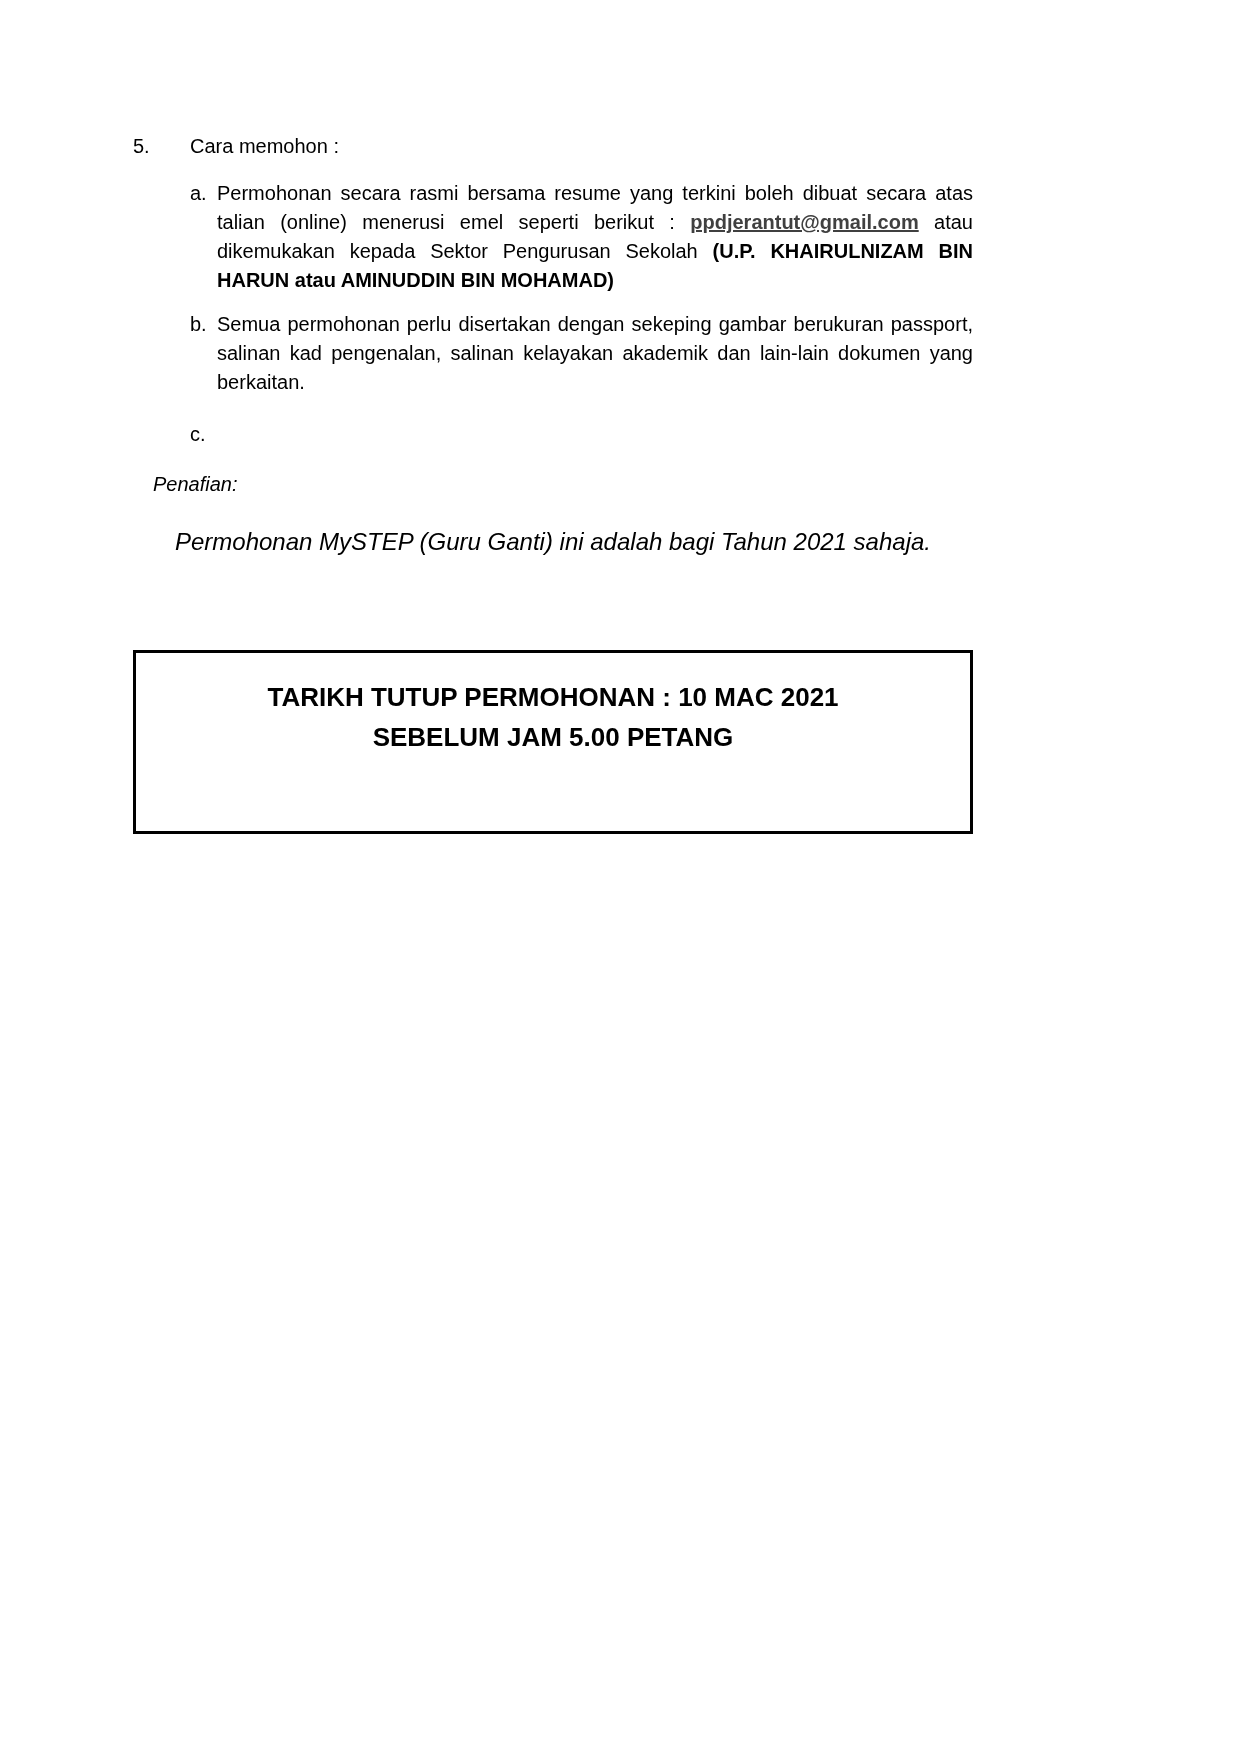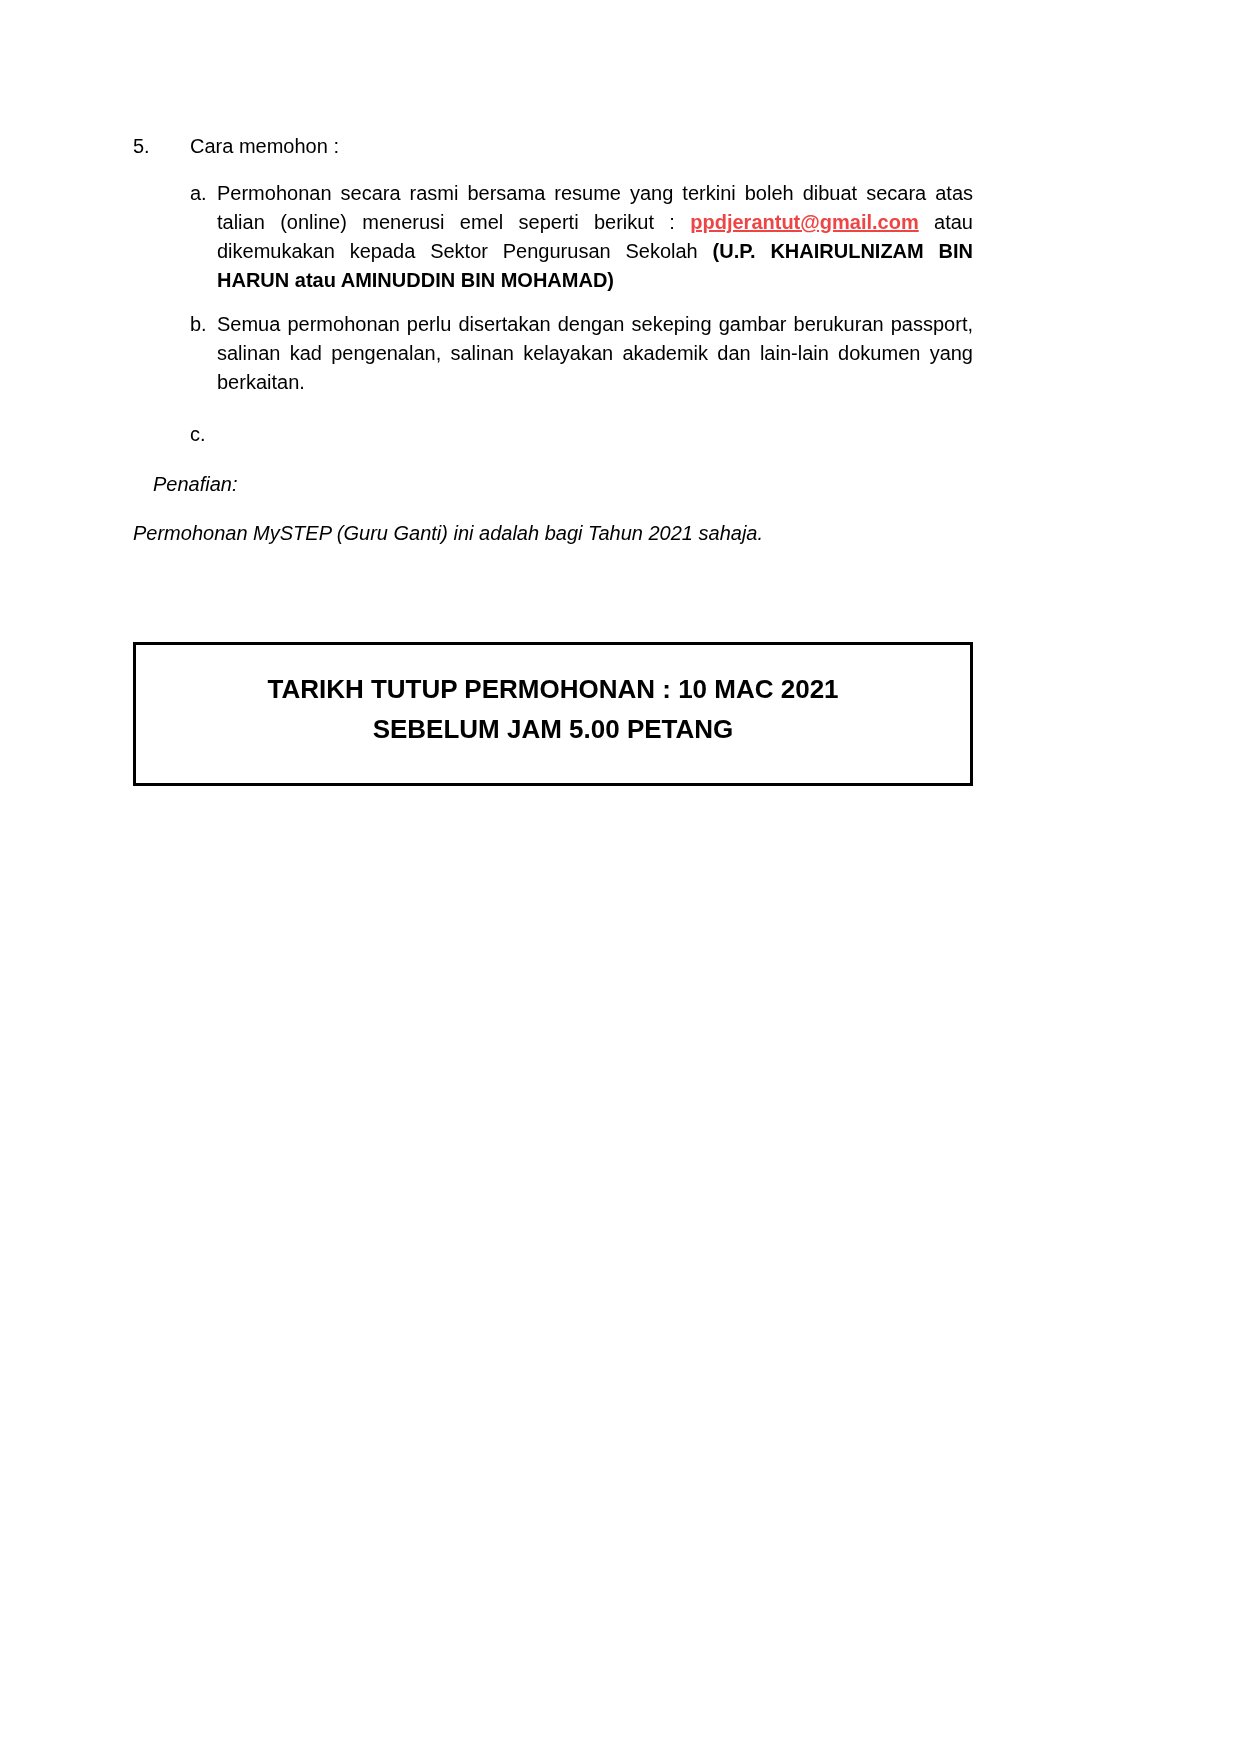--- a/index.html
+++ b/index.html
@@ -41,45 +41,46 @@
   .item-text {
     flex: 1;
     font-size: 20px;
     line-height: 29px;
     text-align: justify;
   }
   .mb-a { margin-bottom: 15px; }
   .mb-b { margin-bottom: 23px; }
   .mb-c { margin-bottom: 23px; }
   .email-link {
-    color: #ef4444;
+    color: #404040;
     font-weight: bold;
     text-decoration: underline;
     cursor: pointer;
   }
   .bold { font-weight: bold; }
   .disclaimer {
     font-style: italic;
     font-size: 20px;
     line-height: 25.5px;
     margin-left: 20px;
   }
   .disclaimer-text {
     text-align: justify;
   }
   .validity {
     font-style: italic;
-    font-size: 20px;
+    font-size: 24px;
     line-height: 25.5px;
-    margin-top: 23px;
+    margin-top: 31px;
+    text-align: center;
   }
   .deadline-box {
     margin-top: 96px;
     border: 3px solid #000000;
-    height: 144px;
+    height: 184px;
     box-sizing: border-box;
     padding-top: 24px;
     text-align: center;
   }
   .deadline-line {
     font-weight: bold;
     font-size: 26px;
     line-height: 40px;
   }
   .contact-note {

